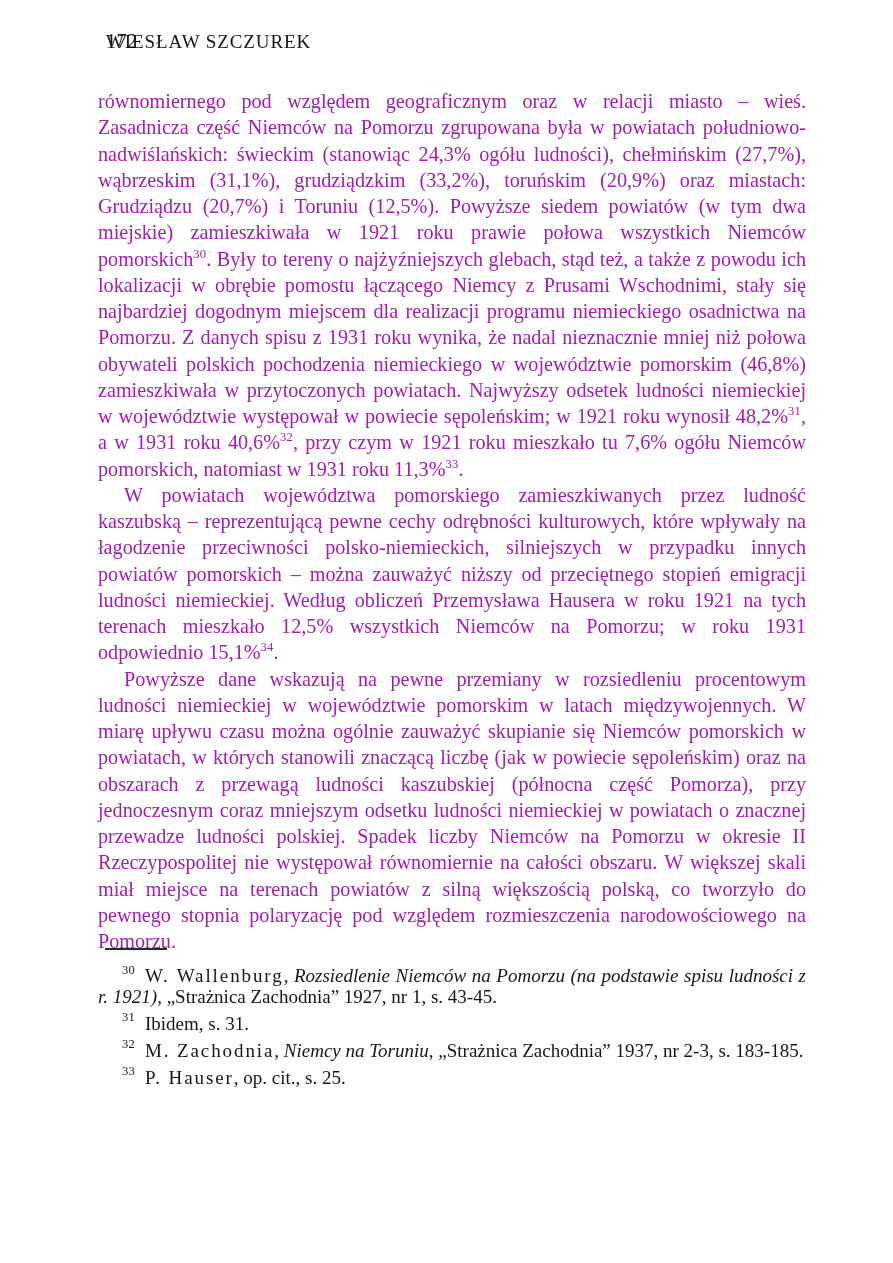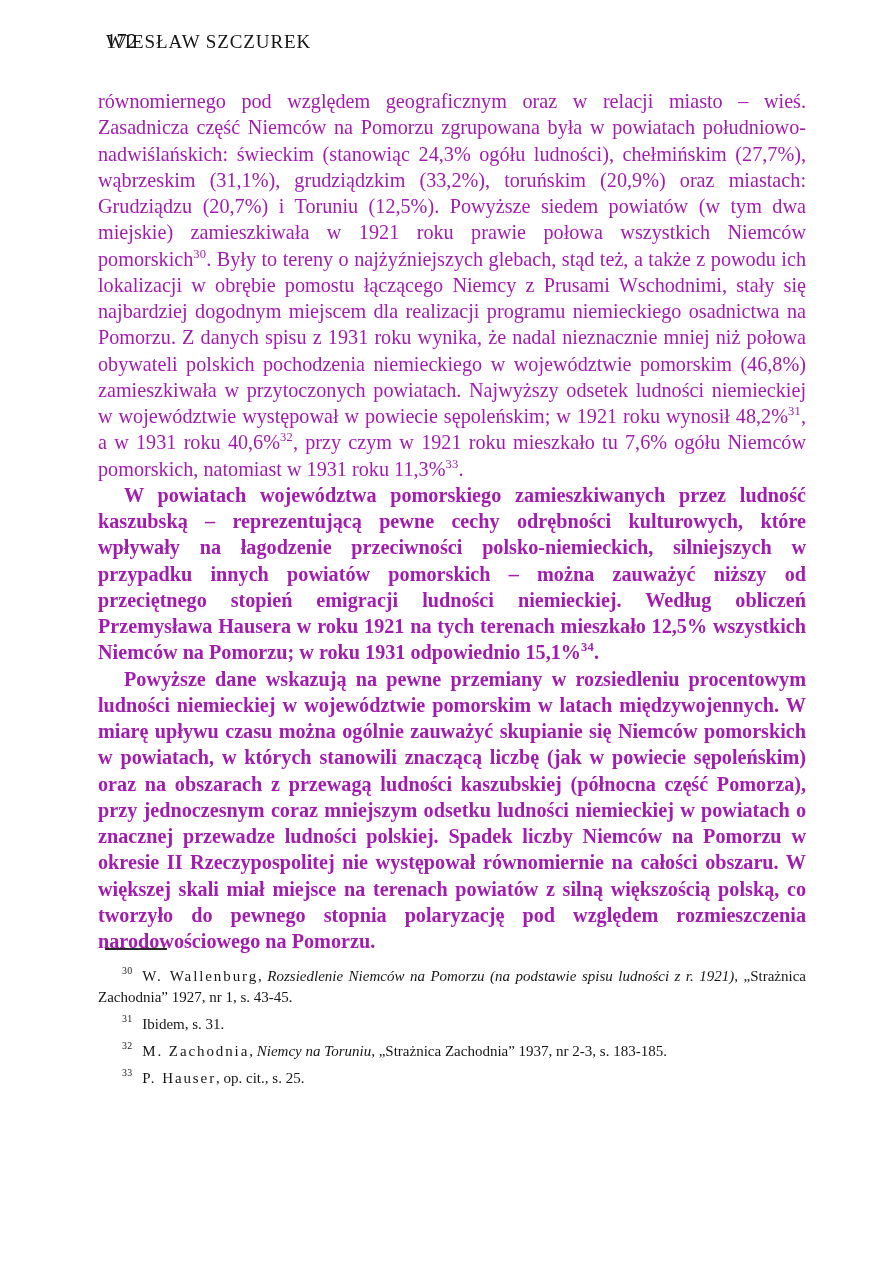--- a/index.html
+++ b/index.html
@@ -57,21 +57,20 @@
     margin: 0;
     font-size: 20.2px;
     line-height: 26.25px;
     text-align: justify;
     text-justify: inter-word;
     color: #a21caf;
     hyphens: none;
   }
   p.para.indent {
     text-indent: 26px;
-    font-weight: bold;
   }
   sup.fnref {
     font-size: 0.62em;
     line-height: 0;
     vertical-align: 0.62em;
     letter-spacing: 0.2px;
   }
 
   
   .footnotes {
@@ -81,21 +80,21 @@
     width: 708px;
   }
   .fn-rule {
     width: 62px;
     height: 0;
     border-top: 2.2px solid #2a2a2a;
     margin: 0 0 16px 7px;
   }
   .fn {
     margin: 0 0 6.5px 0;
-    font-size: 15px;
+    font-size: 19px;
     line-height: 20.5px;
     text-align: justify;
     color: #161616;
     text-indent: 24px;
   }
   .fn .fn-num {
     font-size: 0.66em;
     vertical-align: 0.66em;
     line-height: 0;
     letter-spacing: 0.2px;

